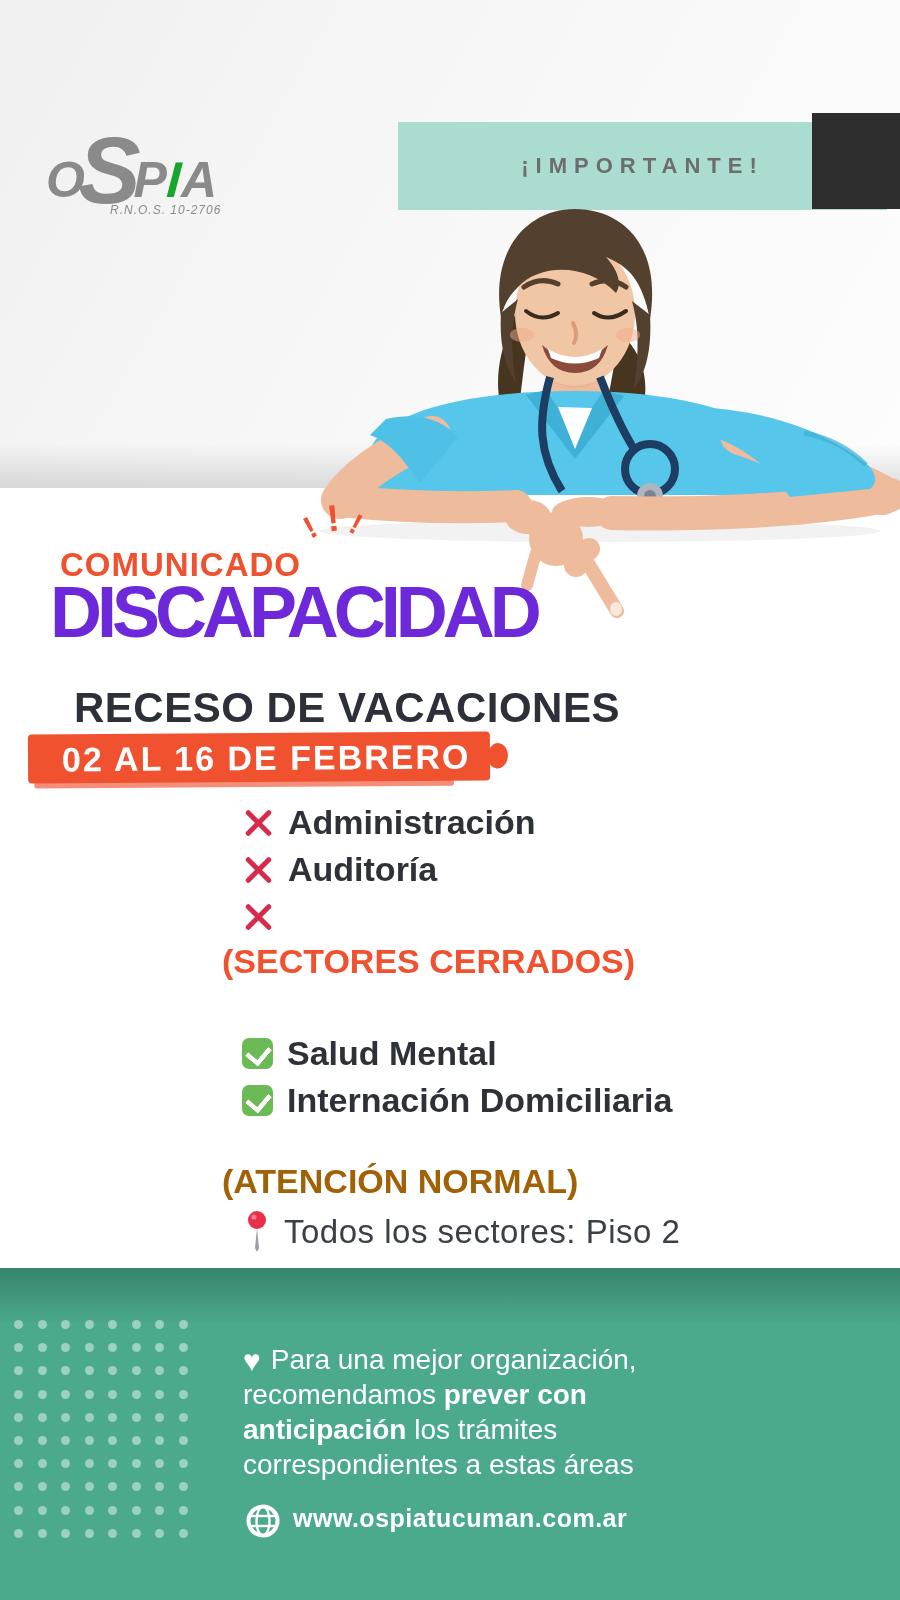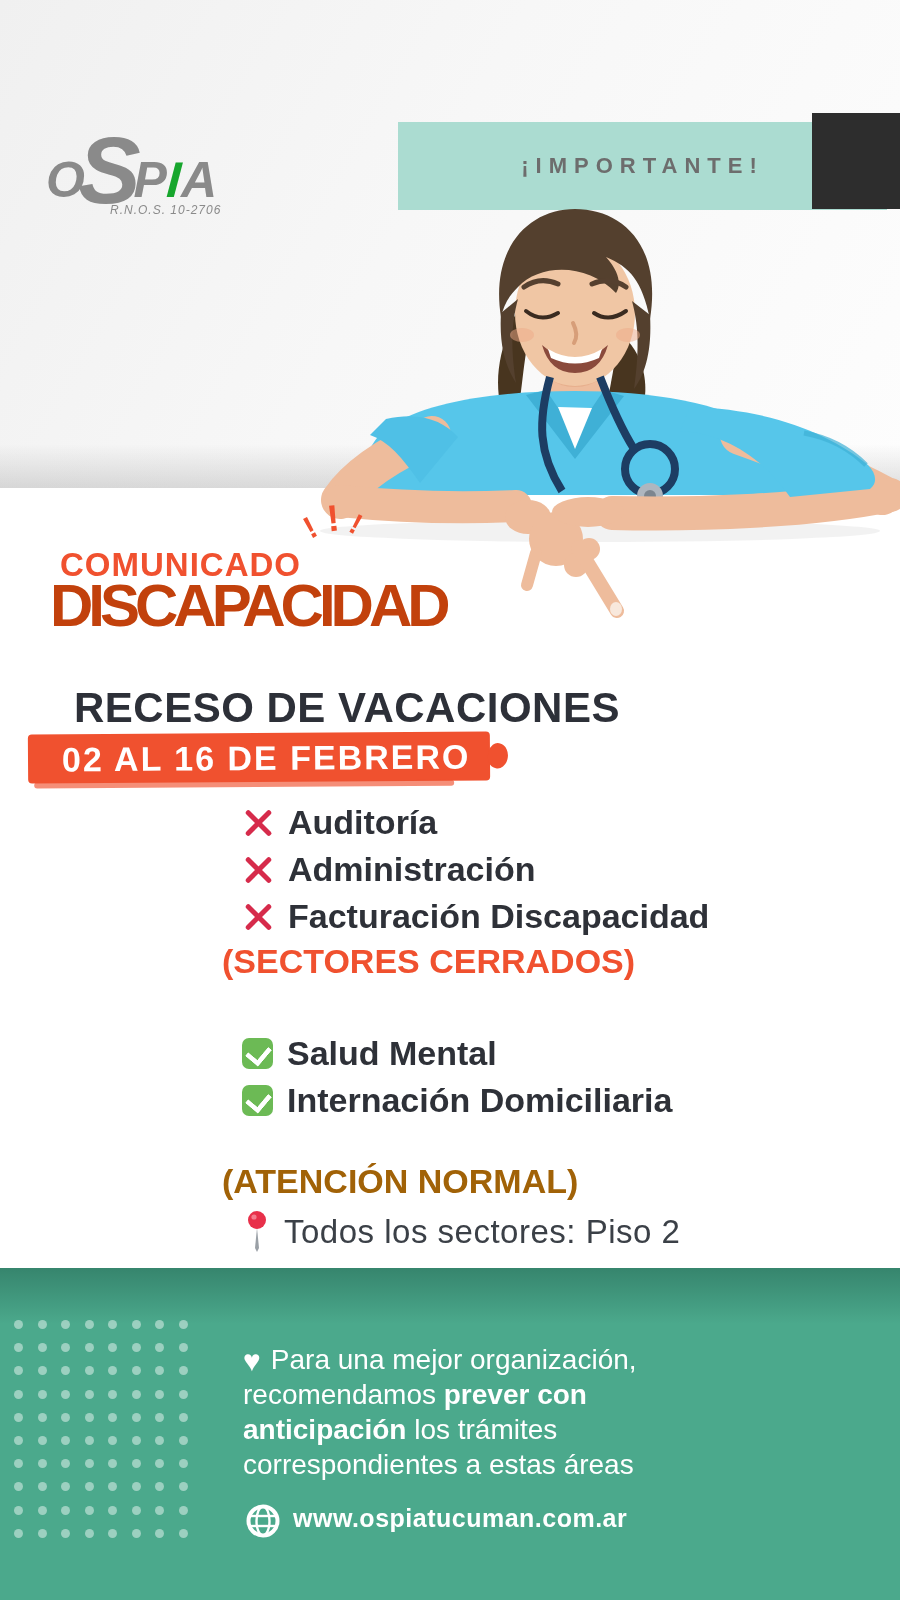--- a/index.html
+++ b/index.html
@@ -28,22 +28,22 @@
   .logo-i{font-size:50px;color:#17a62d;transform:skewX(-4deg);}
   .logo-registry{font-size:12px;font-style:italic;color:#8a8a8a;letter-spacing:1px;margin:2px 0 0 64px;}
   
   .kicker{position:absolute;left:60px;top:548px;font-size:33px;font-weight:800;letter-spacing:1px;
           color:#f0512f;z-index:3;line-height:1;}
   .burst{position:absolute;left:305px;top:498px;z-index:3;width:70px;height:56px;}
   .burst span{position:absolute;color:#f0512f;font-weight:800;line-height:1;}
   .burst .b1{left:0;top:14px;font-size:31px;transform:rotate(-28deg);}
   .burst .b2{left:22px;top:2px;font-size:37px;transform:rotate(-6deg);}
   .burst .b3{left:46px;top:12px;font-size:29px;transform:rotate(28deg);}
-  .title{position:absolute;left:50px;top:576px;font-size:60px;font-weight:800;letter-spacing:-5px;
-          color:#c2410c;z-index:3;line-height:1;}
+  .title{position:absolute;left:50px;top:576px;font-size:72px;font-weight:800;letter-spacing:-5px;
+          color:#6d28d9;z-index:3;line-height:1;}
   .subtitle{position:absolute;left:74px;top:687px;font-size:42px;font-weight:800;color:#2d3038;
           z-index:3;line-height:1;letter-spacing:0.5px;}
   .date-band{position:absolute;left:28px;top:733px;width:462px;height:49px;background:#f0512f;
           border-radius:4px;z-index:3;transform:rotate(-0.4deg);display:flex;align-items:center;}
   .date-band::after{content:"";position:absolute;right:-18px;top:12px;width:20px;height:25px;
           background:#f0512f;border-radius:45% 60% 50% 55%;transform:rotate(14deg);}
   .date-band::before{content:"";position:absolute;left:6px;bottom:-5px;width:420px;height:6px;
           background:#f0512f;opacity:0.65;border-radius:3px;}
   .date-label{padding-left:34px;color:#ffffff;font-size:34px;font-weight:700;letter-spacing:2px;line-height:1;}
   
@@ -172,29 +172,28 @@
   </div>
   <div class="title">DISCAPACIDAD</div>
   <div class="subtitle">RECESO DE VACACIONES</div>
   <div class="date-band">
     <span class="date-label">02 AL 16 DE FEBRERO</span>
   </div>
 
   <div class="list closed-list">
     <div class="list-row">
       <span class="xmark"></span>
+      <span class="list-text">Administración</span>
+    </div>
+    <div class="list-row">
+      <span class="xmark"></span>
       <span class="list-text">Auditoría</span>
     </div>
     <div class="list-row">
       <span class="xmark"></span>
-      <span class="list-text">Administración</span>
-    </div>
-    <div class="list-row">
-      <span class="xmark"></span>
-      <span class="list-text">Facturación Discapacidad</span>
     </div>
   </div>
   <div class="status status-closed">(SECTORES CERRADOS)</div>
 
   <div class="list open-list">
     <div class="list-row">
       <span class="checkbox"></span>
       <span class="list-text">Salud Mental</span>
     </div>
     <div class="list-row">

